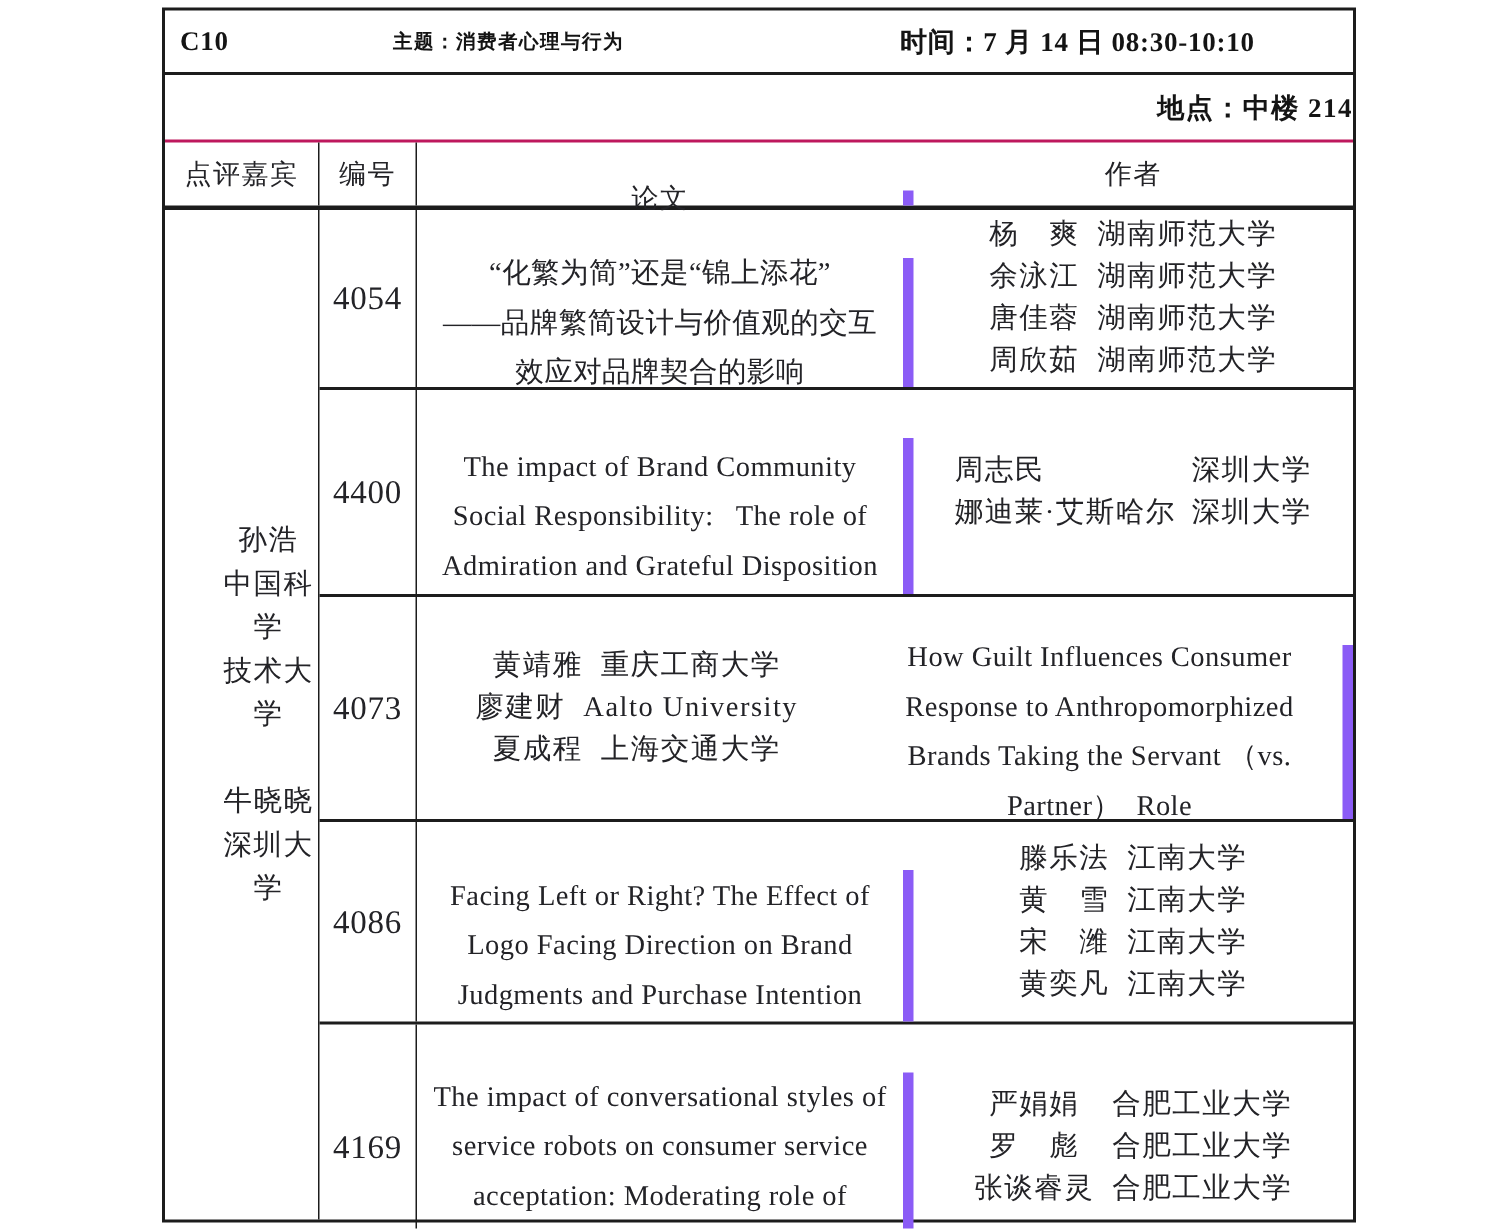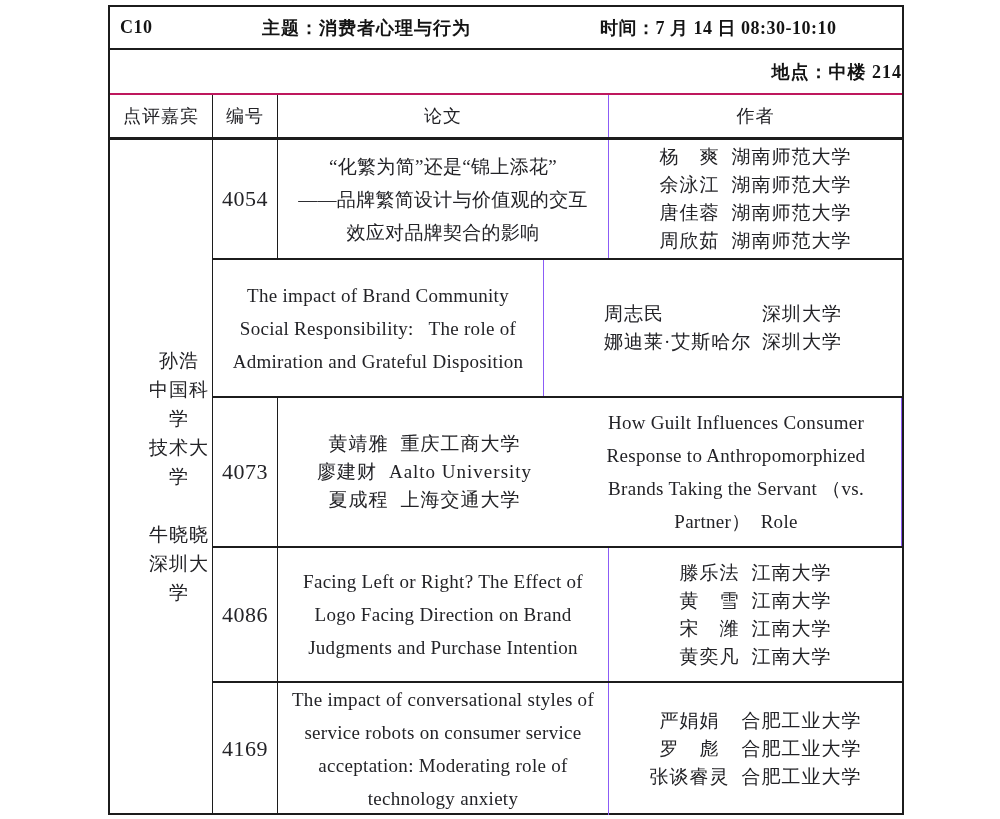--- a/index.html
+++ b/index.html
@@ -14,28 +14,28 @@
     position:absolute;left:108px;top:5px;width:792px;height:806px;
     border:2px solid #1c1c1c;display:flex;flex-direction:column;background:#fff;
   }
   .row{display:flex;flex:0 0 auto;}
   .row-session{height:41px;border-bottom:2px solid #1c1c1c;position:relative;align-items:center;}
   .row-location{height:43px;border-bottom:2px solid #be185d;align-items:center;justify-content:flex-end;}
   .row-cols{height:42px;border-bottom:3px solid #1c1c1c;}
   .row-body{flex:1 1 auto;min-height:0;}
 
   .session-code{position:absolute;left:10px;font-size:18px;font-weight:bold;color:#141414;letter-spacing:.5px;}
-  .session-topic{position:absolute;left:152px;font-size:18px;font-weight:bold;color:#141414;letter-spacing:1px;}
+  .session-topic{position:absolute;left:152px;font-size:13px;font-weight:bold;color:#141414;letter-spacing:1px;}
   .session-time{position:absolute;left:490px;font-size:18px;font-weight:bold;color:#141414;letter-spacing:.5px;}
   .location-text{font-size:18px;font-weight:bold;color:#141414;letter-spacing:1px;}
 
   .cell{box-sizing:border-box;display:flex;align-items:center;justify-content:center;text-align:center;}
   .c-reviewer{width:103px;border-right:1px solid #1c1c1c;}
   .c-id{width:65px;border-right:1px solid #1c1c1c;}
-  .c-paper{width:331px;border-right:1px solid #8b5cf6;}
+  .c-paper{width:331px;border-right:7px solid #8b5cf6;margin-top:32px;}
   .c-author{flex:1 1 auto;}
 
   .col-head{font-size:18px;color:#232327;letter-spacing:1px;}
 
   .reviewer-cell{font-size:19px;line-height:29px;white-space:pre-wrap;letter-spacing:1px;padding-left:36px;}
 
   .paper-rows{flex:1 1 auto;display:flex;flex-direction:column;min-width:0;}
   .paper-row{display:flex;border-bottom:2px solid #1c1c1c;flex:0 0 auto;}
   .paper-row:last-child{border-bottom:none;flex:1 1 auto;}
   .h-r1{height:118px;} .h-r2{height:136px;} .h-r3{height:148px;} .h-r4{height:133px;}
@@ -103,20 +103,21 @@
               <span class="af">湖南师范大学</span>
             </div>
             <div class="author-line">
               <span class="nm nm3">周欣茹</span>
               <span class="af">湖南师范大学</span>
             </div>
           </div>
         </div>
 
         <div class="paper-row h-r2">
+          <div class="cell c-id paper-id">4400</div>
           <div class="cell c-paper paper-title">The impact of Brand Community
 Social Responsibility:   The role of
 Admiration and Grateful Disposition</div>
           <div class="cell c-author authors">
             <div class="author-line">
               <span class="nm nm7">周志民</span>
               <span class="af">深圳大学</span>
             </div>
             <div class="author-line">
               <span class="nm nm7">娜迪莱·艾斯哈尔</span>

